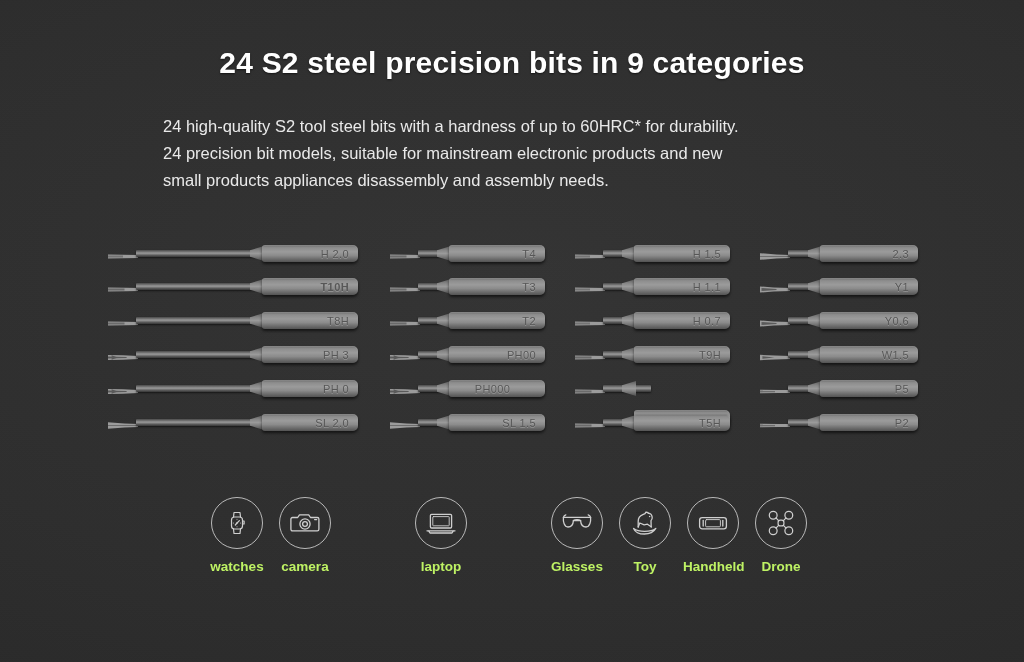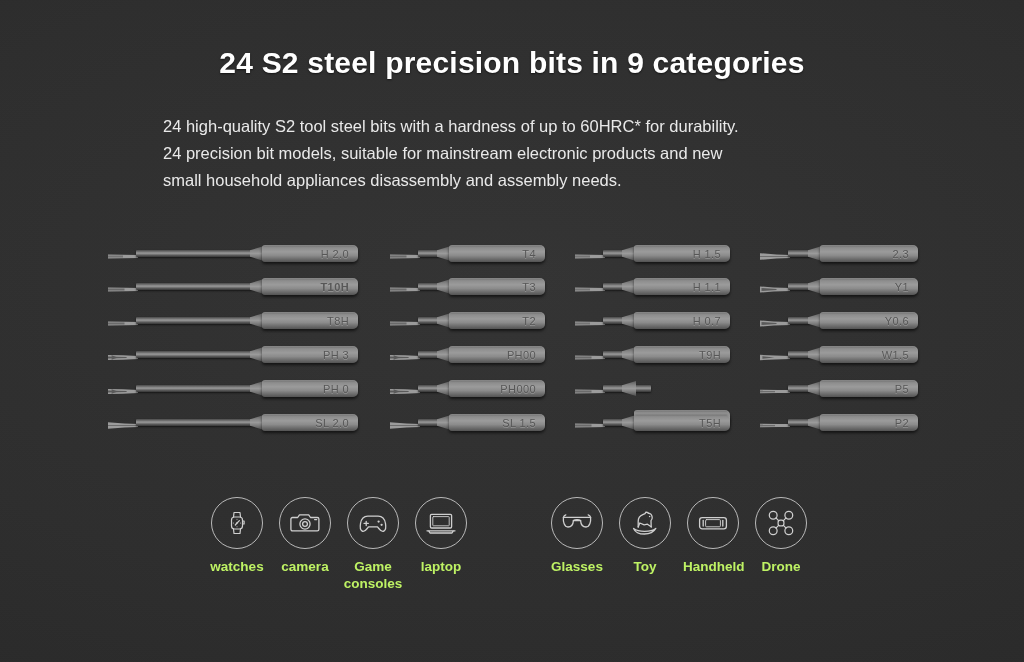--- a/index.html
+++ b/index.html
@@ -97,21 +97,21 @@
 <body>
 
 <div class="backdrop"></div>
 <div class="noise"></div>
 
 <div class="headline">24 S2 steel precision bits in 9 categories</div>
 
 <div class="subcopy">
   <div>24 high-quality S2 tool steel bits with a hardness of up to 60HRC* for durability.</div>
   <div>24 precision bit models, suitable for mainstream electronic products and new</div>
-  <div>small household appliances disassembly and assembly needs.</div>
+  <div>small products appliances disassembly and assembly needs.</div>
 </div>
 
 <div class="bits" id="bits-grid">
     <div class="bitcol" style="left: 108px; width: 250px;">
       <div class="bit" style="top: 17px; left: 0px; width: 250px;">
         <div class="tip" style="left: 0px; width: 30px;"><svg width="30" height="11" viewBox="0 0 30 11">
             <polygon points="0,3.4 30,4.1 30,6.9 0,7.6" fill="#9b9b9b"></polygon>
              <polygon points="0,4.4 15,4.6 15,6.4 0,6.6" fill="#5a5a5a" opacity=".6"></polygon>
           </svg></div>
         <div class="shank" style="left: 28px; width: 144px;"></div>
@@ -225,21 +225,21 @@
         </div>
       </div>
       <div class="bit" style="top: 152px; left: 0px; width: 155px;">
         <div class="tip" style="left: 0px; width: 30px;"><svg width="30" height="11" viewBox="0 0 30 11">
             <polygon points="0,3.0 15,3.2 30,4.0 30,7.0 15,7.8 0,8.0" fill="#9b9b9b"></polygon>
              <polygon points="0,4.6 18.6,5.1 18.6,5.9 0,6.4" fill="#5a5a5a"></polygon>
              <polygon points="3.5999999999999996,3.2 9,5.2 9,5.8 3.5999999999999996,7.8" fill="#5a5a5a"></polygon>
           </svg></div>
         <div class="shank" style="left: 28px; width: 48px;"></div>
         <div class="bevel" style="left: 47px;"></div>
-        <div class="hex" style="left: 59px; width: 96px;">
+        <div class="hex" style="left: 59px; width: 96px; justify-content: center;">
           <span class="lbl">PH000</span>
         </div>
       </div>
       <div class="bit" style="top: 186px; left: 0px; width: 155px;">
         <div class="tip" style="left: 0px; width: 30px;"><svg width="30" height="11" viewBox="0 0 30 11">
             <polygon points="0,2.2 16.5,3.6 30,4.0 30,7.0 16.5,7.4 0,8.8" fill="#9b9b9b"></polygon>
              <polygon points="0,5.2 30,5.2 30,5.9 0,5.9" fill="#5a5a5a"></polygon>
           </svg></div>
         <div class="shank" style="left: 28px; width: 48px;"></div>
         <div class="bevel" style="left: 47px;"></div>
@@ -408,31 +408,20 @@
       <div class="ring">
         <svg width="32" height="32" viewBox="0 0 32 32" fill="none" stroke="#cfcfcf" stroke-width="1.3" stroke-linecap="round" stroke-linejoin="round">
       <path d="M3.5 10.5 h5.2 l1.8 -2.6 h9.2 l1.8 2.6 h6.8 a1.6 1.6 0 0 1 1.6 1.6 v10.2 a1.6 1.6 0 0 1 -1.6 1.6 h-24.8 a1.6 1.6 0 0 1 -1.6 -1.6 v-10.2 a1.6 1.6 0 0 1 1.6 -1.6 z"></path>
       <circle cx="16" cy="17" r="5.1"></circle>
       <circle cx="16" cy="17" r="2.4"></circle>
       <path d="M25.6 12.6 h2.1"></path>
     </svg>
       </div>
       <div class="caption">camera</div>
     </div>
-    <div class="cat wrap" style="left: 343px;">
-      <div class="ring">
-        <svg width="32" height="30" viewBox="0 0 32 30" fill="none" stroke="#cfcfcf" stroke-width="1.3" stroke-linecap="round" stroke-linejoin="round">
-      <path d="M10.8 8.2 h10.4 c4.1 0 6.6 3.2 7.3 7.4 c0.5 3.1 0.2 6.3 -1.4 7.3 c-1.9 1.2 -3.9 -0.6 -5.3 -2.4 l-1.3 -1.7 h-9 l-1.3 1.7 c-1.4 1.8 -3.4 3.6 -5.3 2.4 c-1.6 -1 -1.9 -4.2 -1.4 -7.3 c0.7 -4.2 3.2 -7.4 7.3 -7.4 z"></path>
-      <path d="M9.2 13.3 v4.2 M7.1 15.4 h4.2"></path>
-      <circle cx="21.6" cy="13.6" r="1.15" fill="#cfcfcf" stroke="none"></circle>
-      <circle cx="24.6" cy="16.8" r="1.15" fill="#cfcfcf" stroke="none"></circle>
-    </svg>
-      </div>
-      <div class="caption">Game consoles</div>
-    </div>
     <div class="cat" style="left: 411px;">
       <div class="ring">
         <svg width="32" height="28" viewBox="0 0 32 28" fill="none" stroke="#cfcfcf" stroke-width="1.3" stroke-linecap="round" stroke-linejoin="round">
       <rect x="5.4" y="5.4" width="21.2" height="13.6" rx="1.2"></rect>
       <rect x="7.8" y="7.6" width="16.4" height="9.2" rx="0.6" stroke-width="0.9"></rect>
       <path d="M2 21.8 h28 M3.6 21.8 l1.4 2.2 h22 l1.4 -2.2"></path>
     </svg>
       </div>
       <div class="caption">laptop</div>
     </div>

